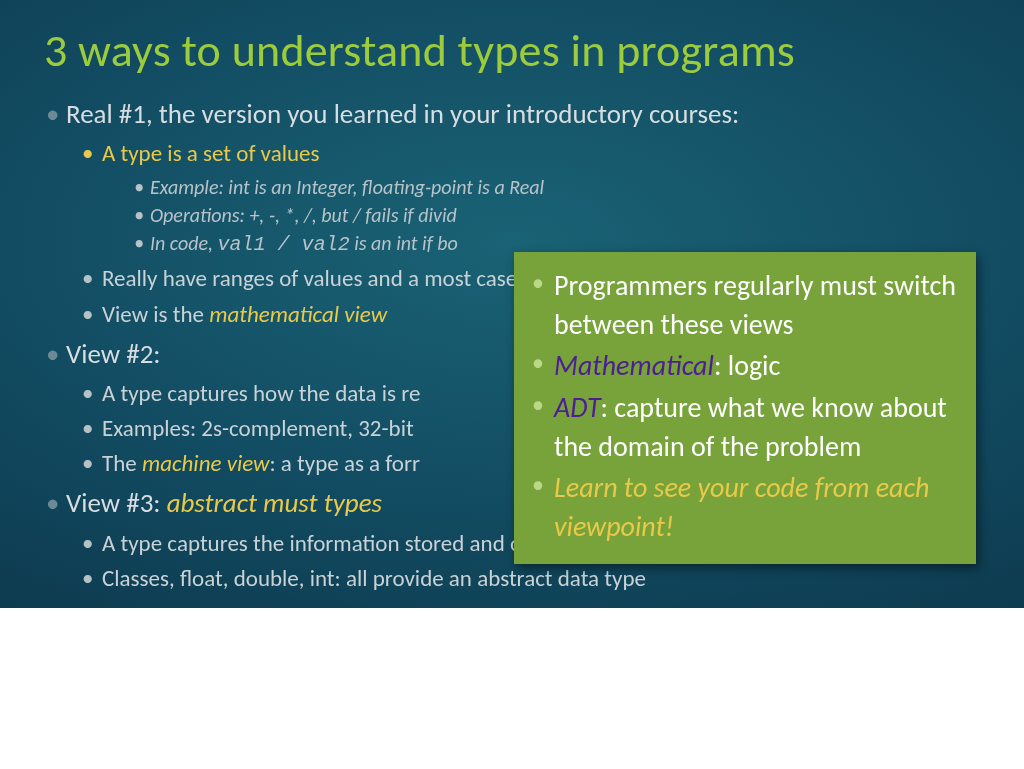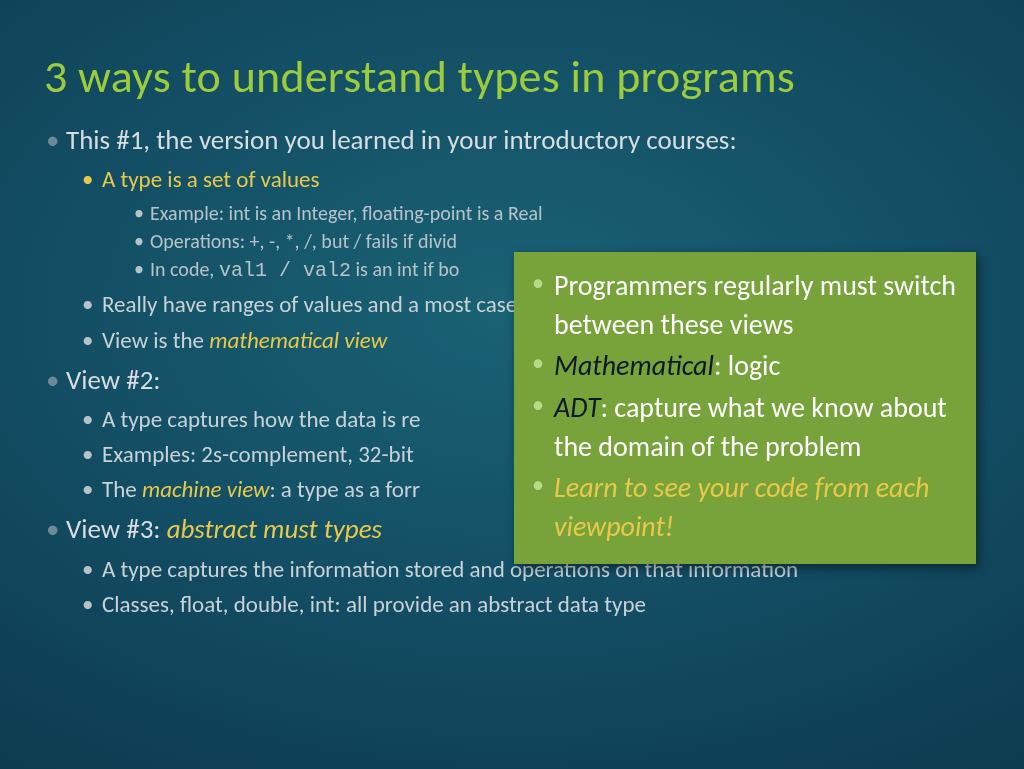--- a/index.html
+++ b/index.html
@@ -5,25 +5,25 @@
   html, body {
     margin: 0;
     padding: 0;
     width: 1024px;
     height: 769px;
     overflow: hidden;
     font-family: "Segoe UI", "Calibri", Arial, sans-serif;
   }
   .slide {
     width: 1024px;
-    height: 769px;
+    height: 608px;
     background: radial-gradient(ellipse 140% 120% at 50% 40%, #1a6275 0%, #124c62 35%, #0c3549 70%, #082335 100%);
     color: #d7dde0;
     box-sizing: border-box;
-    padding: 48px 44px 30px 44px;
+    padding: 22px 44px 30px 44px;
     position: relative;
   }
   h1.title {
     margin: 0 0 18px 0;
     font-weight: 400;
     font-size: 46px;
     color: #9ccc3c;
     letter-spacing: 0.2px;
   }
   ul {
@@ -63,20 +63,21 @@
     position: absolute;
     left: 2px;
     top: 0;
     color: #e9c94a;
   }
   .l2 > li.white-bullet::before {
     color: #b7c2c7;
   }
   .l3 {
     margin-top: 4px;
+    font-style: italic;
   }
   .l3 > li {
     position: relative;
     padding-left: 18px;
     margin-left: 30px;
     font-size: 20px;
     line-height: 1.4;
     color: #b7c3c8;
   }
   .l3 > li::before {
@@ -110,34 +111,34 @@
     margin: 2px 0;
   }
   .callout li::before {
     content: "•";
     position: absolute;
     left: 4px;
     top: 0;
     color: #b9d987;
     font-size: 24px;
   }
-  .c-em   { color: #0f172a; font-style: italic; text-align: right; }
+  .c-em   { color: #4c1d95; font-style: italic; text-align: right; }
   .c-gold { color: #e9c94a; font-style: italic; }
 </style>
 </head>
 <body>
 
 <div class="slide">
 
   <h1 class="title">3 ways to understand types in programs</h1>
 
   <ul class="l1">
 
     <li>
-      <span>This #1, the version you learned in your introductory courses:</span>
+      <span>Real #1, the version you learned in your introductory courses:</span>
       <ul class="l2">
         <li>
           <span class="gold">A type is a set of values</span>
           <ul class="l3">
             <li>Example: int is an Integer, floating-point is a Real</li>
             <li>Operations: +, -, *, /, but / fails if divid</li>
             <li>
               <span>In code, </span><span class="code">val1 / val2</span><span> is an int if bo</span>
             </li>
           </ul>

